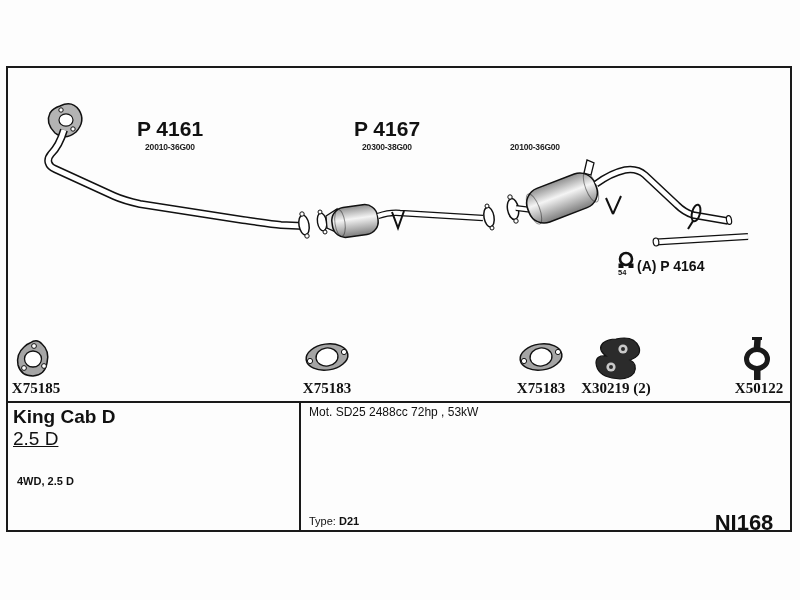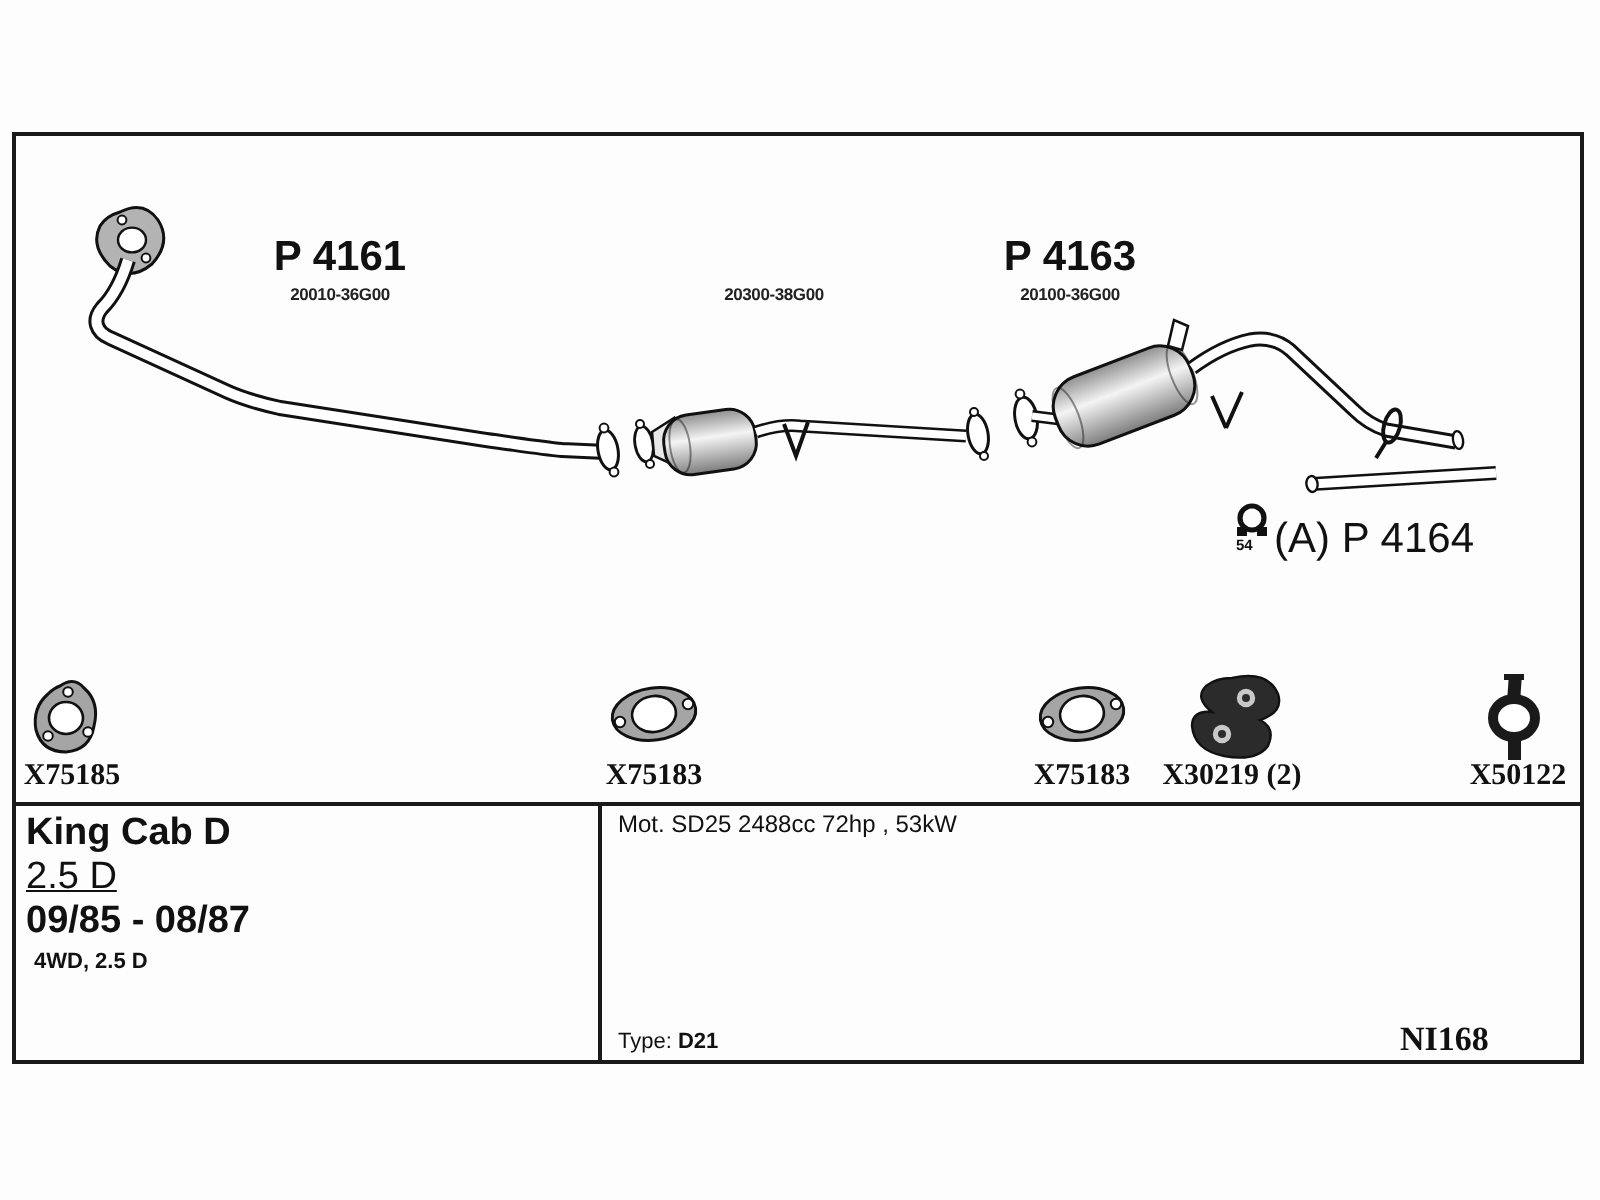--- a/index.html
+++ b/index.html
@@ -10,31 +10,31 @@
   .frame{
     position:absolute;left:6px;top:66px;width:786px;height:466px;
     border:2px solid #1a1a1a;box-sizing:border-box;background:transparent;
   }
   .hline{position:absolute;left:6px;top:401px;width:786px;height:2px;background:#1a1a1a;}
   .vline{position:absolute;left:299px;top:401px;width:2px;height:131px;background:#1a1a1a;}
   svg.draw{position:absolute;left:0;top:0;width:800px;height:600px;}
   .abs{position:absolute;white-space:nowrap;}
   .part-title{font-size:21px;font-weight:bold;text-align:center;letter-spacing:0px;}
   .part-oem{font-size:8.5px;font-weight:bold;text-align:center;letter-spacing:-0.2px;color:#222;}
-  .ext-title{font-size:21px;font-weight:normal;}
+  .ext-title{font-size:14px;font-weight:bold;}
   .clamp-num{font-size:7.5px;font-weight:bold;}
   .fit-label{font-size:15px;font-weight:bold;text-align:center;font-family:Liberation Serif, serif;}
   .veh-model{font-size:19px;font-weight:bold;}
   .veh-engine{font-size:19px;font-weight:normal;}
   .veh-years{font-size:19px;font-weight:bold;}
   .veh-variant{font-size:11px;font-weight:bold;}
   .eng-note{font-size:12px;font-weight:normal;}
   .type-row{font-size:11px;}
   .type-row .val{font-weight:bold;}
-  .doc-code{font-size:17px;font-weight:bold;text-align:left;font-family:Liberation Serif, serif;}
+  .doc-code{font-size:22px;font-weight:bold;text-align:center;}
 </style>
 </head>
 <body>
 
 <div class="screen">
 
   <div class="frame"></div>
   <div class="hline"></div>
   <div class="vline"></div>
 
@@ -144,37 +144,36 @@
       <rect x="752" y="337" width="10" height="3" fill="#1a1a1a"></rect>
       <rect x="754" y="338" width="6.5" height="13" fill="#1a1a1a" transform="rotate(4 757 344)"></rect>
       <rect x="754" y="368" width="6.5" height="12" fill="#1a1a1a"></rect>
       <ellipse cx="757" cy="359" rx="10.5" ry="9.5" fill="#fff" stroke="#1a1a1a" stroke-width="5"></ellipse>
     </g>
   </svg>
 
   <div class="abs part-title" style="left:115px;top:117px;width:110px;">P 4161</div>
   <div class="abs part-oem" style="left:115px;top:142px;width:110px;">20010-36G00</div>
 
+  <div class="abs part-title" style="left:332px;top:117px;width:110px;">P 4167</div>
   <div class="abs part-oem" style="left:332px;top:142px;width:110px;">20300-38G00</div>
 
-  <div class="abs part-title" style="left:480px;top:117px;width:110px;">P 4163</div>
   <div class="abs part-oem" style="left:480px;top:142px;width:110px;">20100-36G00</div>
 
   <div class="abs ext-title" style="left:637px;top:258px;">(A) P 4164</div>
   <div class="abs clamp-num" style="left:618px;top:268px;width:16px;">54</div>
 
   <div class="abs fit-label" style="left:5px;top:380px;width:62px;">X75185</div>
   <div class="abs fit-label" style="left:297px;top:380px;width:60px;">X75183</div>
   <div class="abs fit-label" style="left:512px;top:380px;width:58px;">X75183</div>
   <div class="abs fit-label" style="left:578px;top:380px;width:76px;">X30219 (2)</div>
   <div class="abs fit-label" style="left:728px;top:380px;width:62px;">X50122</div>
 
   <div class="abs veh-model" style="left:13px;top:406px;">King Cab D</div>
   <div class="abs veh-engine" style="left:13px;top:428px;text-decoration:underline;">2.5 D</div>
-  <div class="abs veh-years" style="left:13px;top:450px;">09/85 - 08/87</div>
   <div class="abs veh-variant" style="left:17px;top:475px;">4WD, 2.5 D</div>
 
   <div class="abs eng-note" style="left:309px;top:405px;">Mot. SD25 2488cc 72hp , 53kW</div>
 
   <div class="abs type-row" style="left:309px;top:515px;">
     <span>Type:</span>
     <span class="val">D21</span>
   </div>
 
   <div class="abs doc-code" style="left:700px;top:510px;width:88px;">NI168</div>

